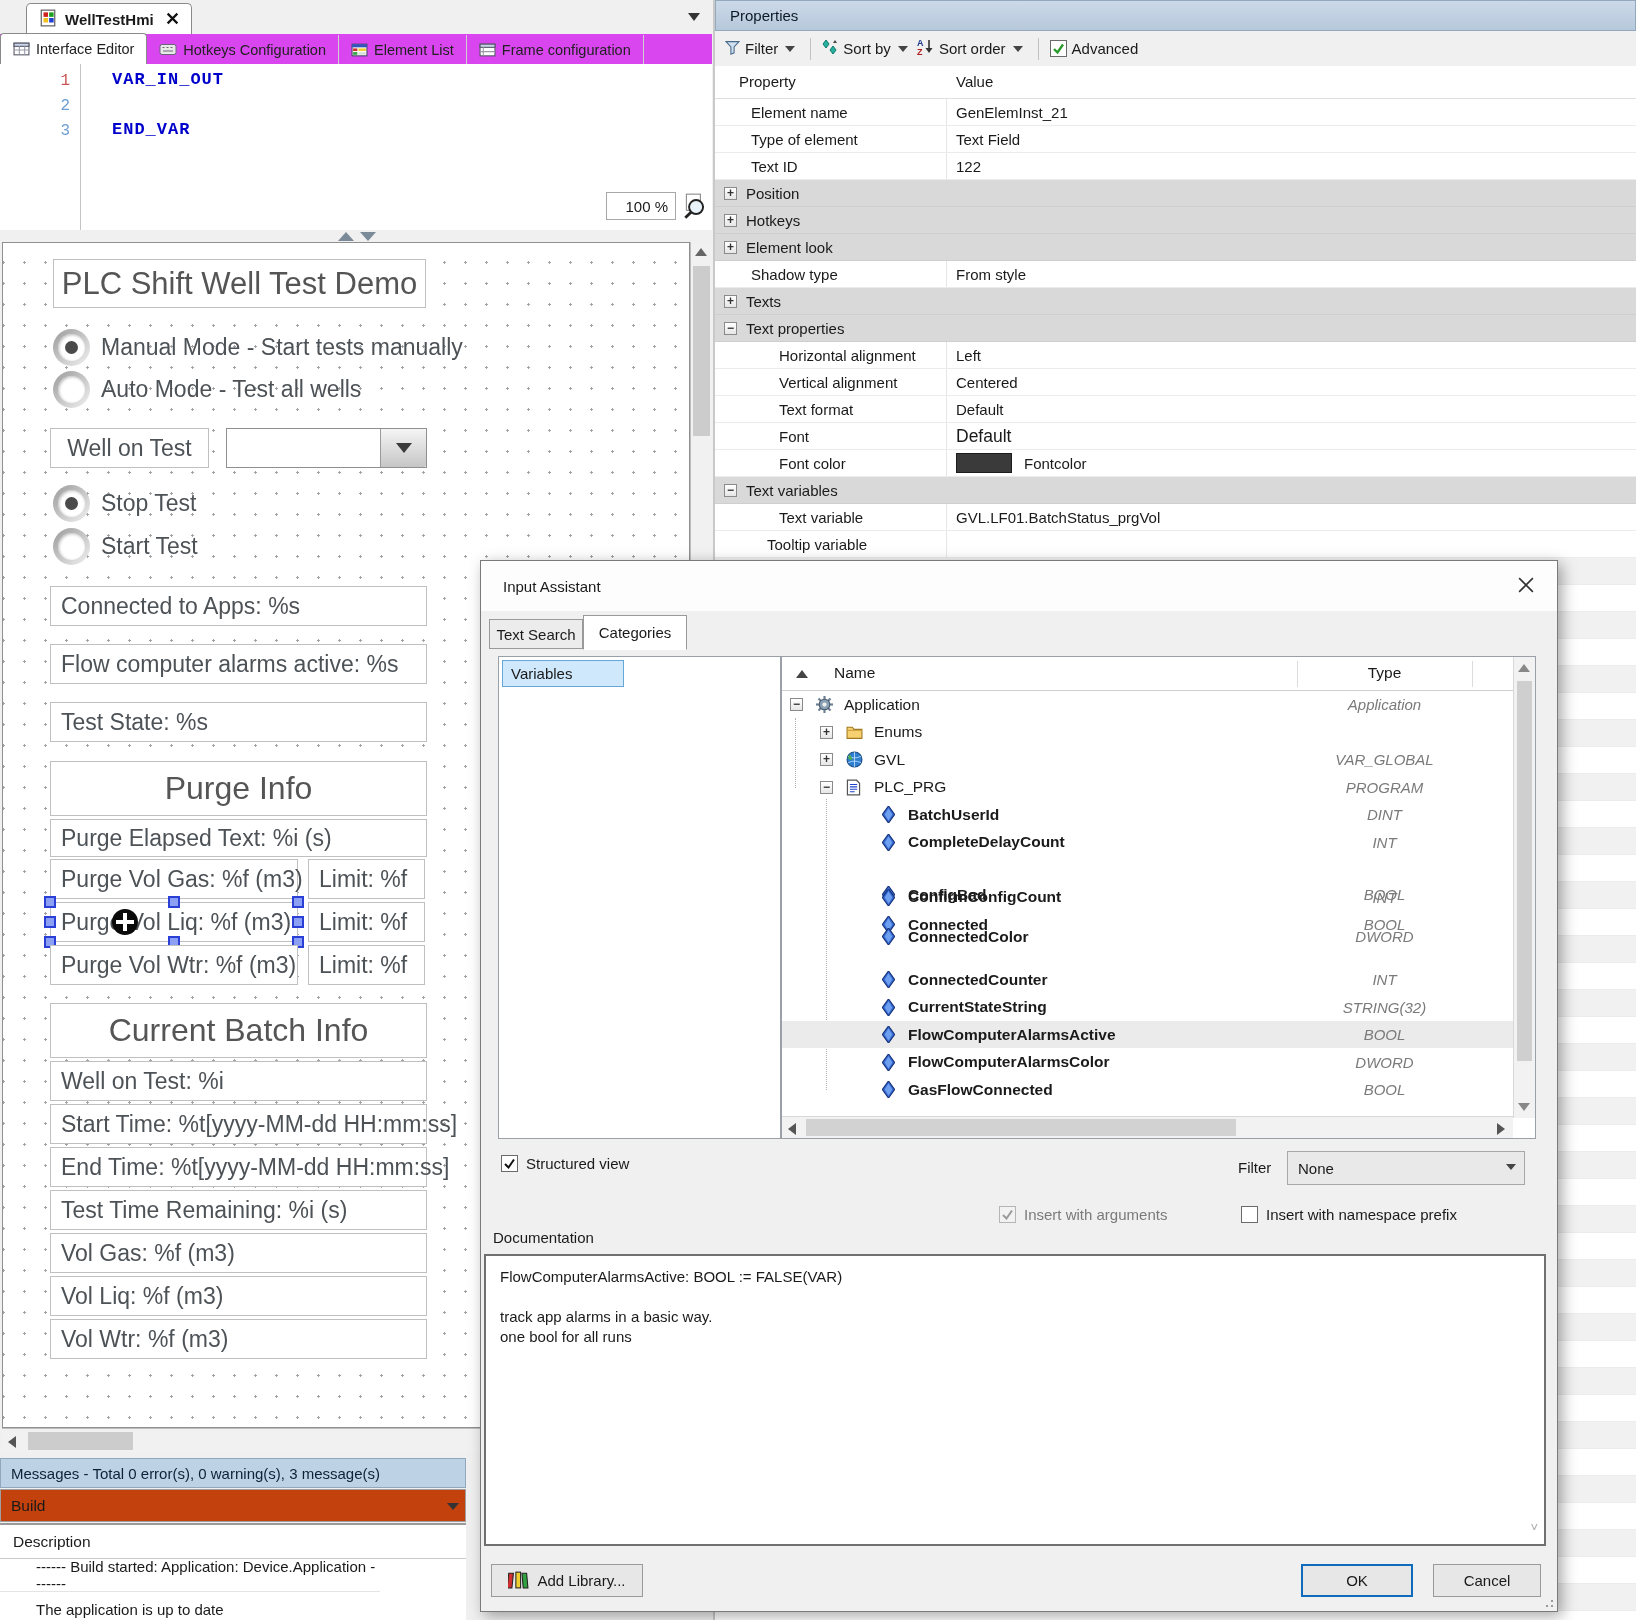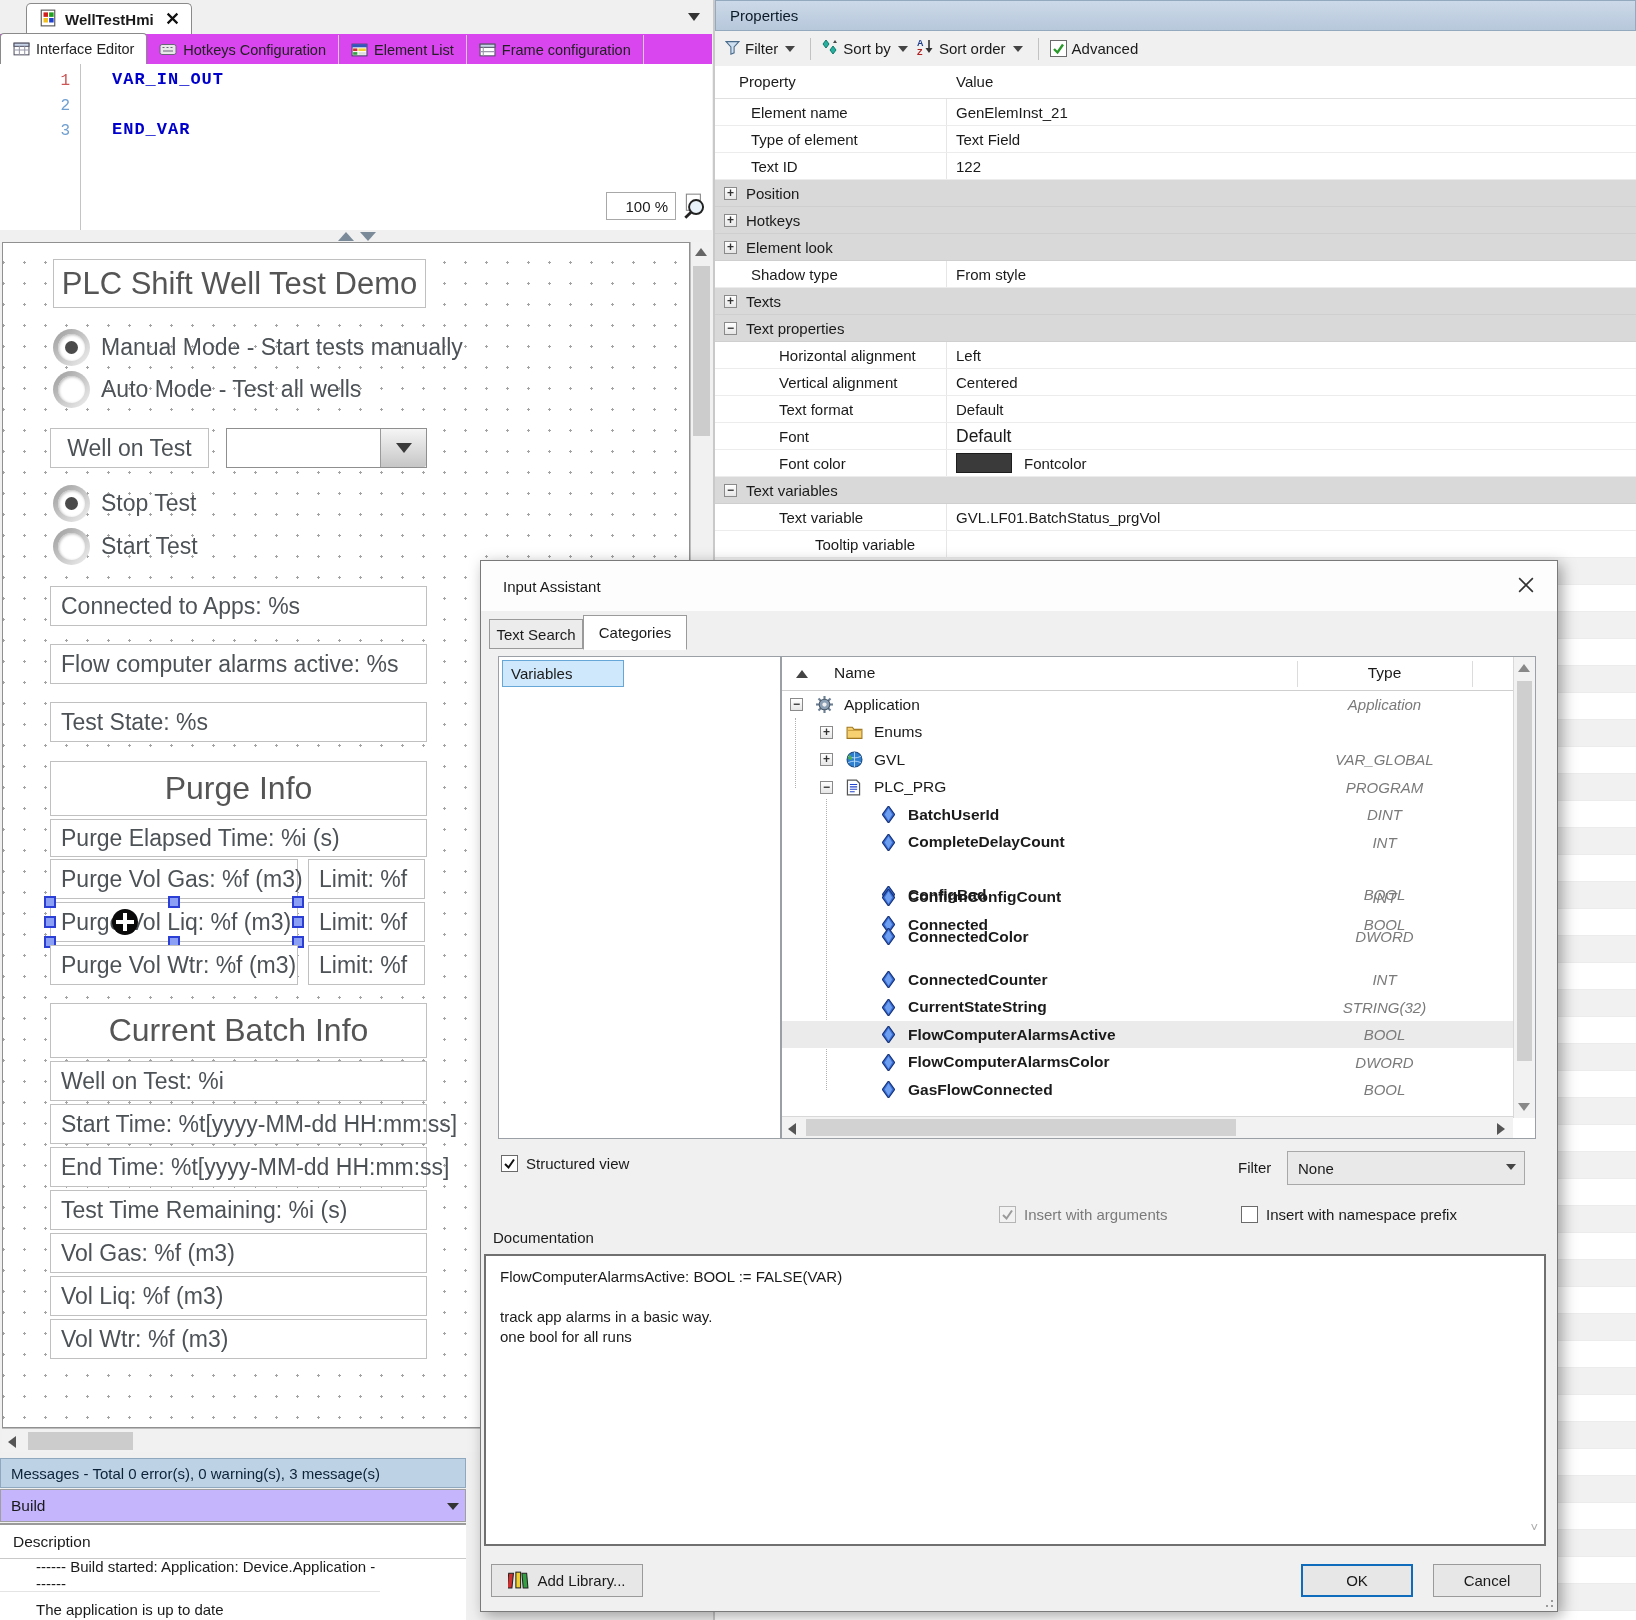--- a/index.html
+++ b/index.html
@@ -62,21 +62,21 @@
   .vscroll{position:absolute;left:690px;top:242px;width:22px;height:1186px;background:#f1f1f1;
         border-left:1px solid #bdbdbd;box-sizing:border-box;}
   .hscroll{position:absolute;left:2px;top:1428px;width:688px;height:24px;background:#f1f1f1;
         border-top:1px solid #bdbdbd;box-sizing:border-box;}
   .scroll-thumb{position:absolute;background:#cccccc;}
   .arr{width:0;height:0;}
   
   .msg-header{position:absolute;left:0;top:1458px;width:466px;height:30px;background:#bdd2e4;
         border:1px solid #8fa8bd;box-sizing:border-box;display:flex;align-items:center;
         padding:0 10px;font-size:15px;color:#0c2238;}
-  .msg-combo{position:absolute;left:0;top:1489px;width:466px;height:33px;background:#c4b5fd;
+  .msg-combo{position:absolute;left:0;top:1489px;width:466px;height:33px;background:#c2410c;
         border:1px solid #9f9f9f;box-sizing:border-box;display:flex;align-items:center;
         padding:0 10px;font-size:15.5px;}
   .msg-body{position:absolute;left:0;top:1523px;width:466px;height:97px;background:#fff;
         border-top:2px solid #9a9a9a;box-sizing:border-box;}
   .msg-desc{position:absolute;left:0;top:0;width:466px;height:34px;background:#fff;
         border-bottom:1px solid #c9c9c9;display:flex;align-items:center;padding-left:13px;
         font-size:15.5px;box-sizing:border-box;}
   .msg-row{position:absolute;left:0;width:380px;height:33px;display:flex;align-items:center;
         padding-left:36px;font-size:15px;box-sizing:border-box;border-bottom:1px solid #e4e4e4;}
   
@@ -251,21 +251,21 @@
       <div class="cv-box cv-center" style="left: 47px; top: 185px; width: 159px; height: 40px;">Well on Test</div>
       <div class="combo" style="left: 223px; top: 185px; width: 201px; height: 40px;">
         <div class="combo-btn">
           <div class="dn-arrow"></div>
         </div>
       </div>
       <div class="cv-box" style="left: 47px; top: 343px; width: 377px; height: 40px;">Connected to Apps: %s</div>
       <div class="cv-box" style="left: 47px; top: 401px; width: 377px; height: 40px;">Flow computer alarms active: %s</div>
       <div class="cv-box" style="left: 47px; top: 459px; width: 377px; height: 40px;">Test State: %s</div>
       <div class="cv-box cv-center" style="left: 47px; top: 518px; width: 377px; height: 55px; font-size: 32px; color: rgb(85, 85, 85);">Purge Info</div>
-      <div class="cv-box" style="left: 47px; top: 576px; width: 377px; height: 38px;">Purge Elapsed Time: %i (s)</div>
+      <div class="cv-box" style="left: 47px; top: 576px; width: 377px; height: 38px;">Purge Elapsed Text: %i (s)</div>
       <div class="cv-box" style="left: 47px; top: 616px; width: 248px; height: 40px;">Purge Vol Gas: %f (m3)</div>
       <div class="cv-box" style="left: 305px; top: 616px; width: 117px; height: 40px;">Limit: %f</div>
       <div class="cv-box" style="left: 47px; top: 659px; width: 248px; height: 40px;">Purge Vol Liq: %f (m3)</div>
       <div class="cv-box" style="left: 305px; top: 659px; width: 117px; height: 40px;">Limit: %f</div>
       <div class="handle" style="left: 41px; top: 653px;"></div>
       <div class="handle" style="left: 165px; top: 653px;"></div>
       <div class="handle" style="left: 289px; top: 653px;"></div>
       <div class="handle" style="left: 41px; top: 673px;"></div>
       <div class="handle" style="left: 289px; top: 673px;"></div>
       <div class="handle" style="left: 41px; top: 693px;"></div>
@@ -440,21 +440,21 @@
           <div style="margin-left: 9px;">Text variables</div>
         </div>
       </div>
       <div class="prow" style="top: 504px;">
         <div class="lbl" style="padding-left: 64px;">Text variable</div>
         <div class="val">
           <span>GVL.LF01.BatchStatus_prgVol</span>
         </div>
       </div>
       <div class="prow" style="top: 531px;">
-        <div class="lbl" style="padding-left: 100px;">Tooltip variable</div>
+        <div class="lbl" style="padding-left: 52px;">Tooltip variable</div>
         <div class="val">
           <span></span>
         </div>
       </div>
       <div class="prow" style="top: 558px; background: rgb(241, 241, 241);"></div>
       <div class="prow" style="top: 585px; background: rgb(255, 255, 255);"></div>
       <div class="prow" style="top: 612px; background: rgb(241, 241, 241);"></div>
       <div class="prow" style="top: 639px; background: rgb(255, 255, 255);"></div>
       <div class="prow" style="top: 666px; background: rgb(241, 241, 241);"></div>
       <div class="prow" style="top: 693px; background: rgb(255, 255, 255);"></div>

